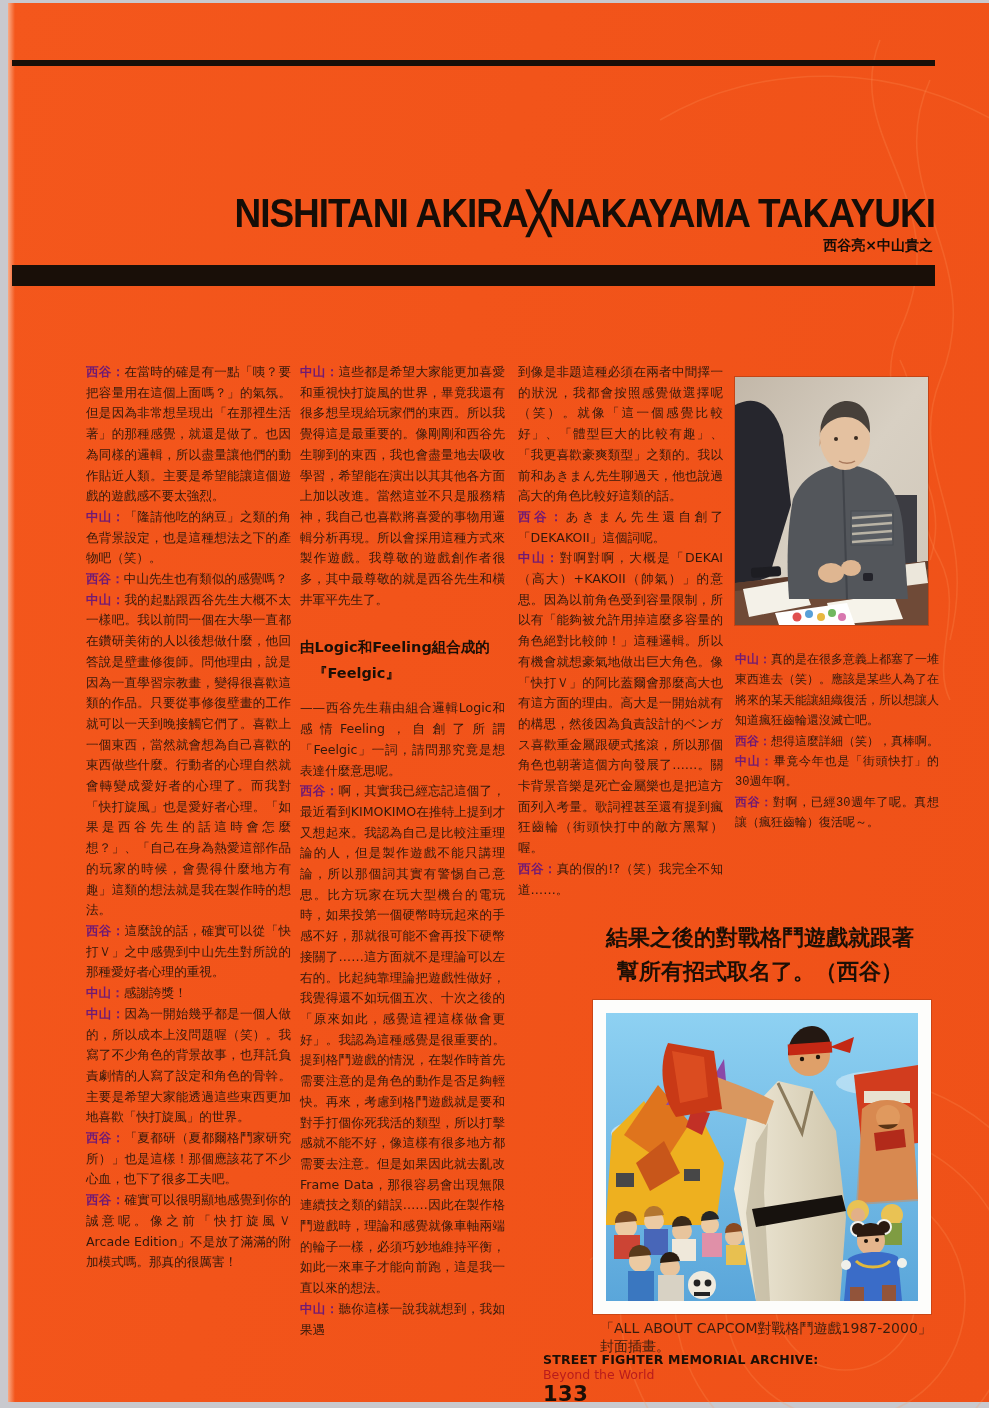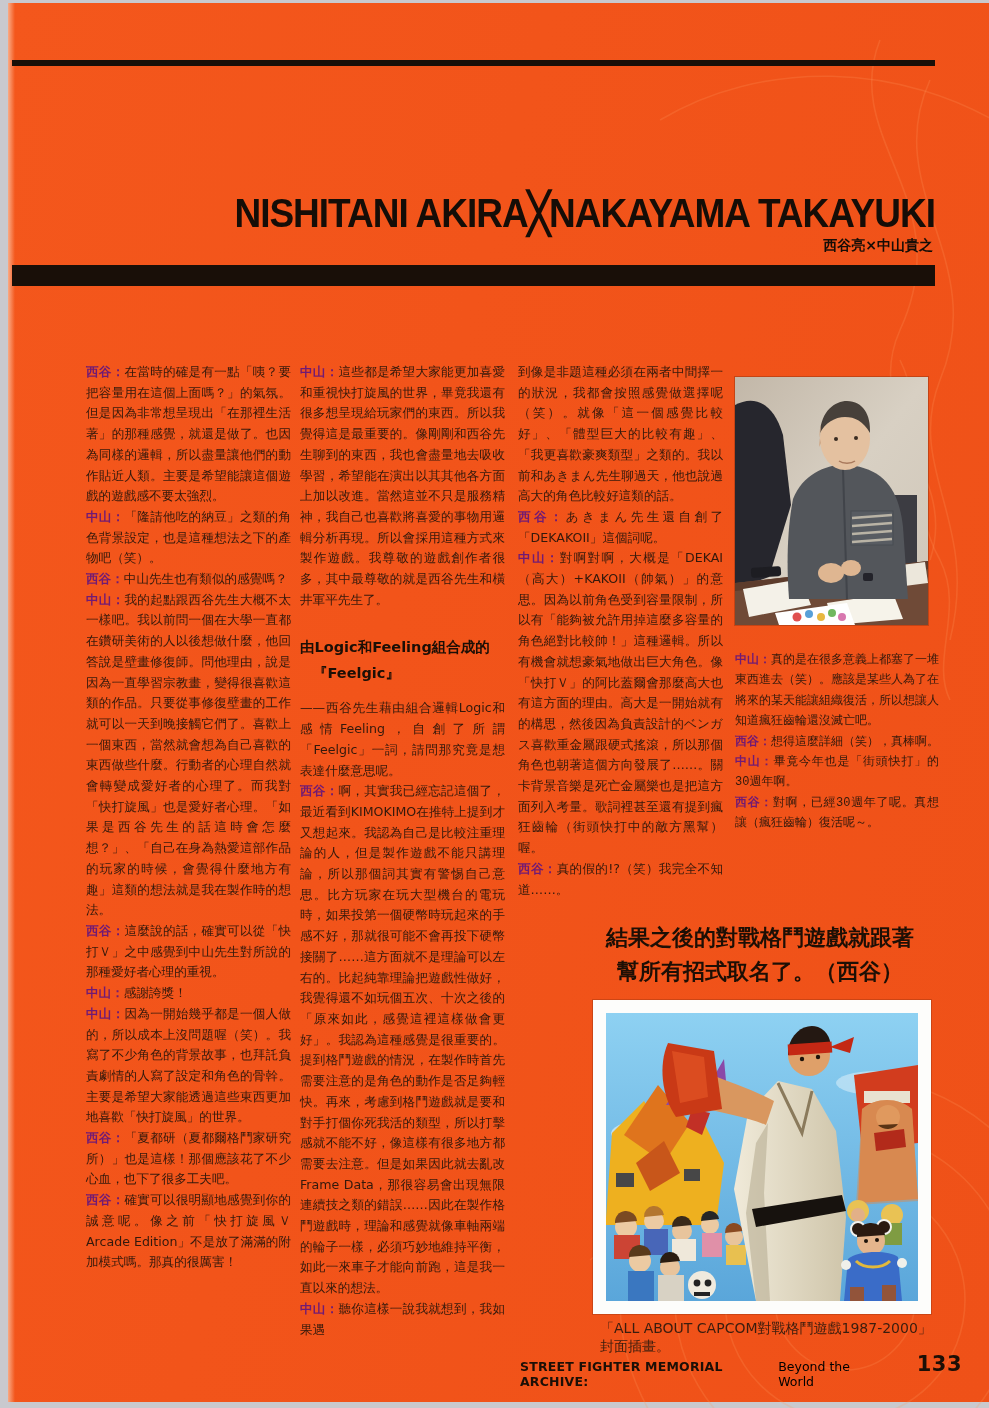--- a/index.html
+++ b/index.html
@@ -36,24 +36,24 @@
         font-family:"DejaVu Serif","Liberation Serif",serif;font-weight:bold;
         font-size:22px;line-height:34px;color:#1d0f05;}
 
   .art-frame{position:absolute;left:593px;top:1000px;width:338px;height:314px;background:#fdfdfb;
         box-shadow:0 0 0 1px rgba(0,0,0,.15);}
   .art-frame svg{position:absolute;left:13px;top:13px;}
   .art-caption{position:absolute;left:600px;top:1320px;width:334px;font-size:14px;
         color:#3a1d0e;letter-spacing:0;}
 
   .footer{position:absolute;left:520px;top:1352px;width:442px;display:flex;
-        align-items:baseline;justify-content:flex-end;color:#1c0f06;}
+        align-items:baseline;justify-content:flex-end;color:#1c0f06;flex-direction:column;}
   .f-bold{font-weight:bold;font-size:12.5px;letter-spacing:.2px;}
-  .f-light{font-size:12.5px;color:#000000;margin-left:5px;}
-  .f-page{font-weight:bold;font-size:21px;margin-left:36px;letter-spacing:.5px;}
+  .f-light{font-size:12.5px;color:#b91c1c;margin-left:5px;}
+  .f-page{font-weight:bold;font-size:21px;margin-left:23px;letter-spacing:.5px;}
 </style>
 </head>
 <body>
 
 <div id="root">
   <div class="page"></div>
   <div class="page-edge"></div>
 
   <svg class="ghost" width="989" height="1408">
     <g fill="none" stroke="#ff9c5e" stroke-opacity="0.22" stroke-width="1.6">

